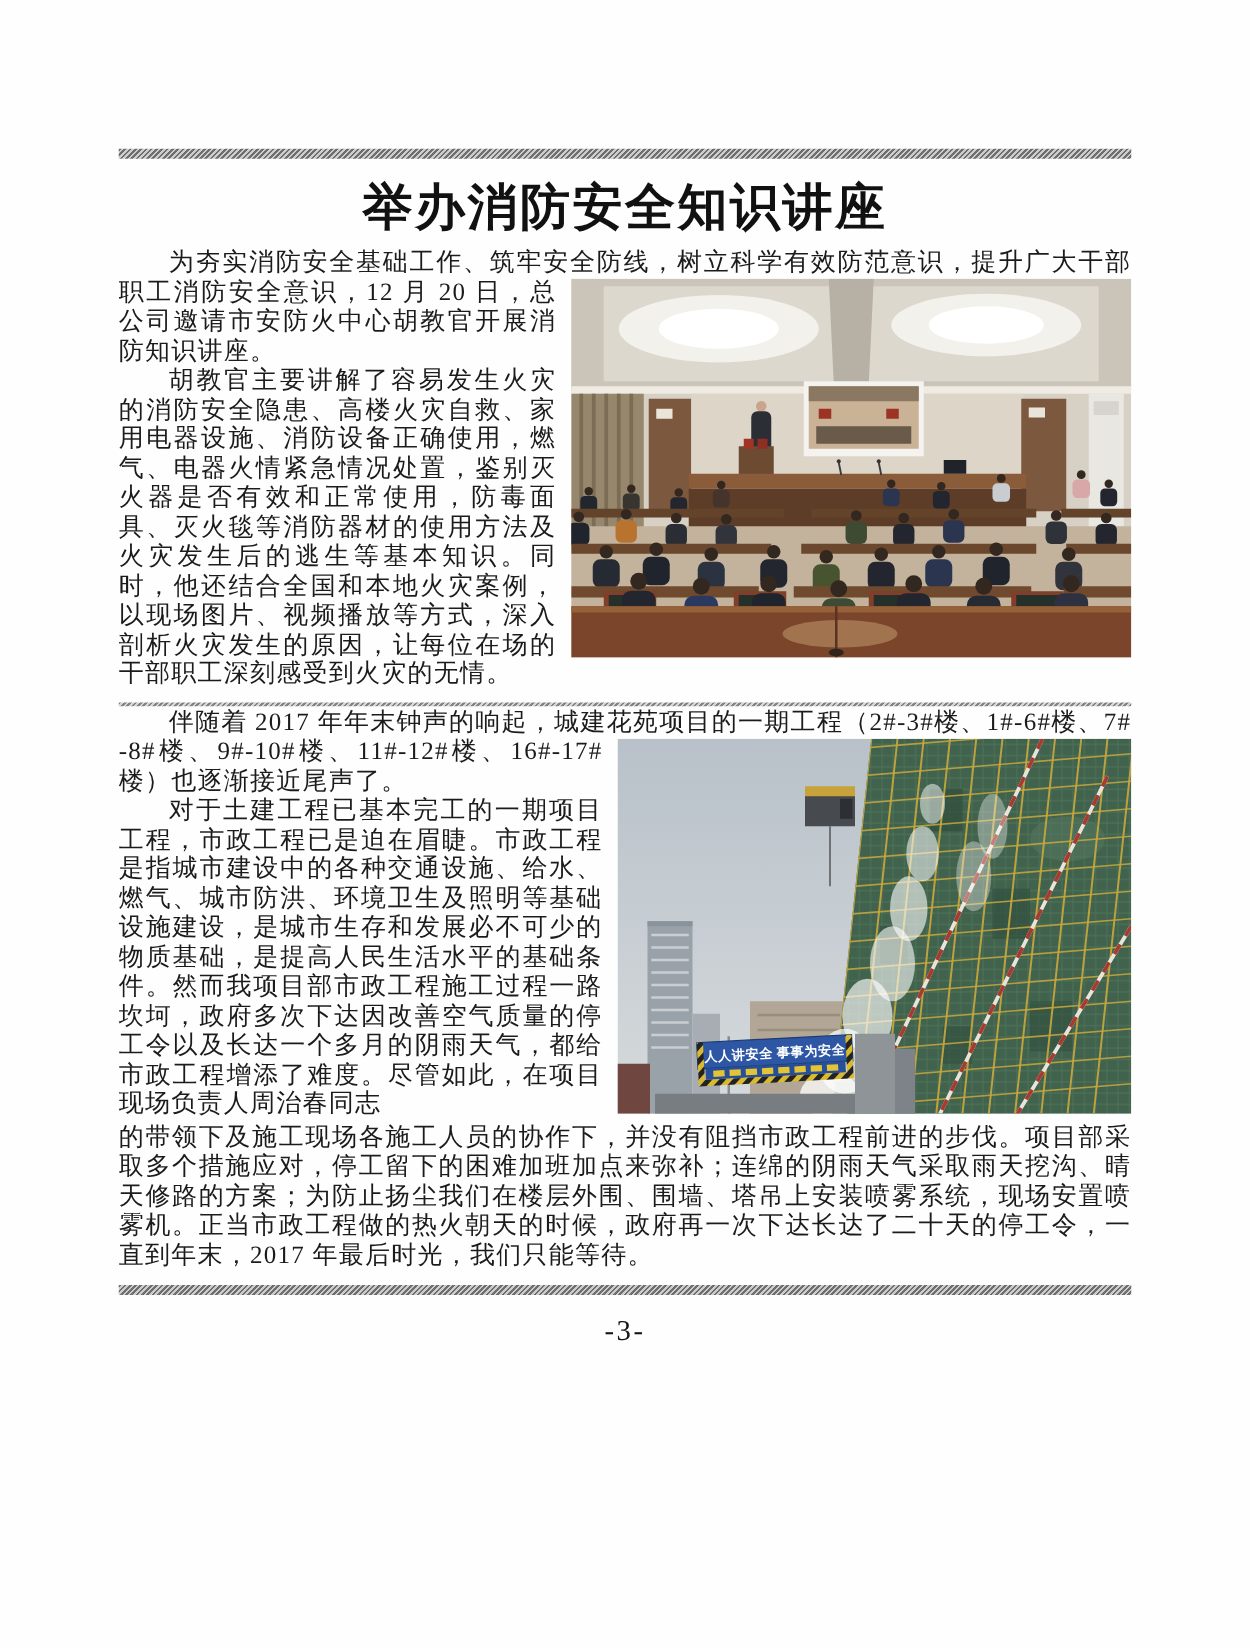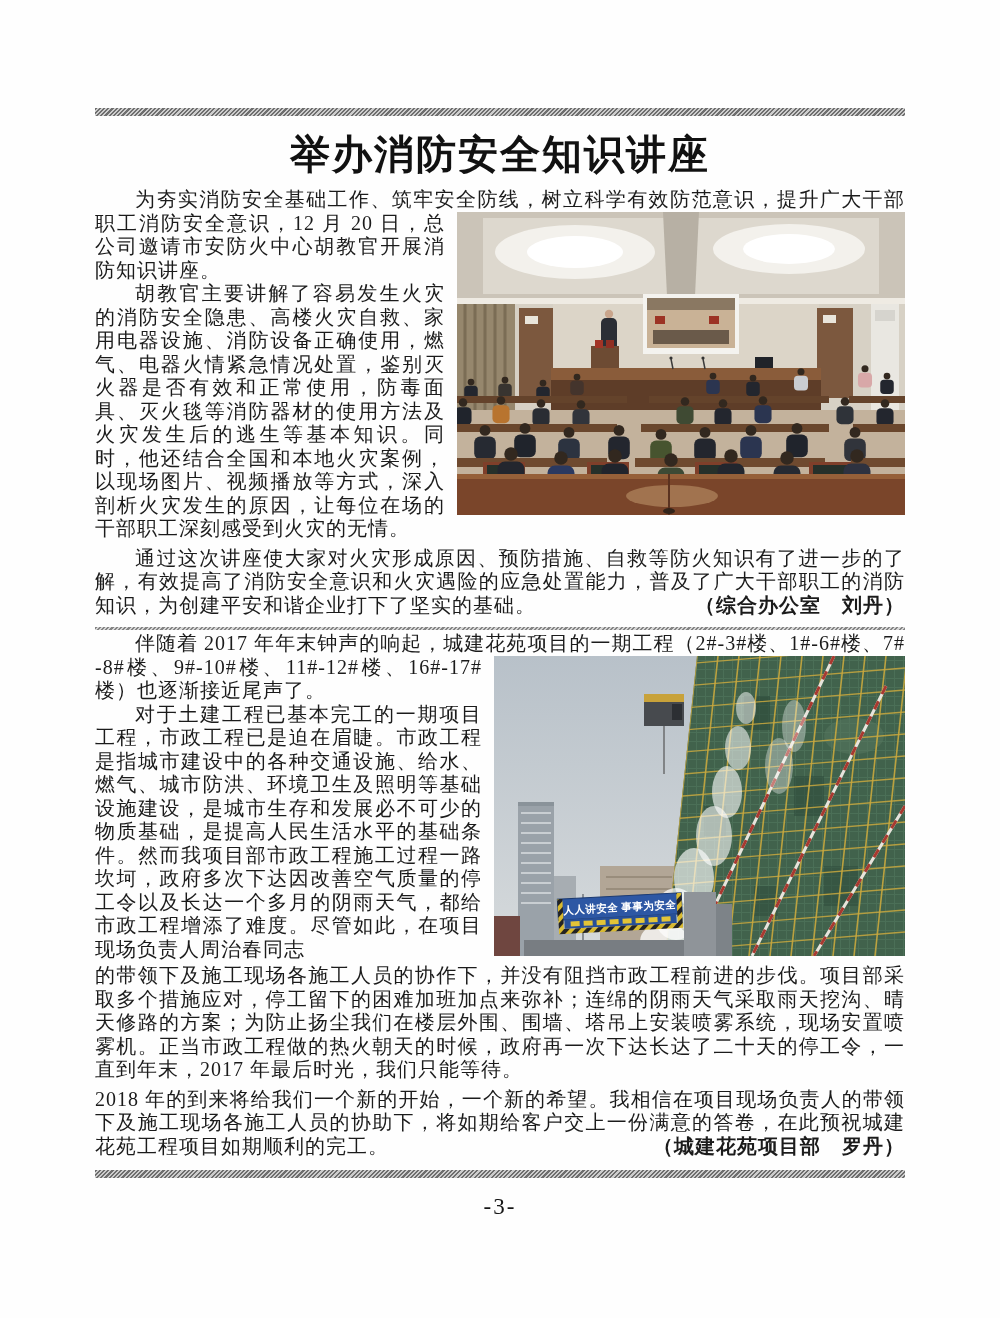--- a/index.html
+++ b/index.html
@@ -1,20 +1,20 @@
 <!DOCTYPE html>
 <html><head>
 <meta charset="utf-8">
 <style>
   html,body{margin:0;padding:0;background:#ffffff;}
   .canvas{
     position:relative;width:1000px;height:1318px;background:#fefefe;overflow:hidden;
     font-family:"Liberation Serif","DejaVu Serif",serif;color:#1b1b1b;
   }
-  .content{position:absolute;left:95px;top:0;width:810px;}
+  .content{position:absolute;left:95px;top:11px;width:810px;}
   .rule{width:100%;background-image:repeating-linear-gradient(135deg,#6e6e6e 0 1.5px,#cdcdcd 1.5px 3px);}
   .rule-top{margin-top:108px;height:8px;}
   .rule-mid{height:3px;margin:10px 0 2px;opacity:.85;}
   .rule-bottom{height:8px;margin-top:12px;}
   .article-title{
     text-align:center;font-size:40px;line-height:1.25;font-weight:700;
     letter-spacing:2px;margin:14px 0 8px;color:#111;
   }
   .body{font-size:20px;line-height:23.5px;text-align:justify;letter-spacing:1px;margin:0;word-break:break-all;}
   .indent{text-indent:2em;}
@@ -184,21 +184,20 @@
               <rect x="211" y="262" width="2" height="41" fill="#5a3220"></rect>
               <ellipse cx="212" cy="299" rx="6" ry="3" fill="#33241a"></ellipse>
             </g>
           </svg>
         </figure>
 
         <p class="body indent">为夯实消防安全基础工作、筑牢安全防线，树立科学有效防范意识，提升广大干部职工消防安全意识，12 月 20 日，总公司邀请市安防火中心胡教官开展消防知识讲座。</p>
         <p class="body indent">胡教官主要讲解了容易发生火灾的消防安全隐患、高楼火灾自救、家用电器设施、消防设备正确使用，燃气、电器火情紧急情况处置，鉴别灭火器是否有效和正常使用，防毒面具、灭火毯等消防器材的使用方法及火灾发生后的逃生等基本知识。同时，他还结合全国和本地火灾案例，以现场图片、视频播放等方式，深入剖析火灾发生的原因，让每位在场的干部职工深刻感受到火灾的无情。</p>
       </div>
 
-      <p class="body indent closing"><span>通过这次讲座使大家对火灾形成原因、预防措施、自救等防火知识有了进一步的了解，有效提高了消防安全意识和火灾遇险的应急处置能力，普及了广大干部职工的消防知识，为创建平安和谐企业打下了坚实的基础。</span><span class="attribution">（综合办公室　刘丹）</span></p>
     </section>
 
     <div class="rule rule-mid"></div>
 
     <section>
 
       <div class="flow">
         <div class="float-spacer"></div>
 
         <figure class="photo">
@@ -314,20 +313,19 @@
               <rect x="64" y="270" width="124" height="5" fill="url(#hz)"></rect>
             </g>
           </svg>
         </figure>
 
         <p class="body indent">伴随着 2017 年年末钟声的响起，城建花苑项目的一期工程（2#-3#楼、1#-6#楼、7#-8#楼、9#-10#楼、11#-12#楼、16#-17#楼）也逐渐接近尾声了。</p>
         <p class="body indent">对于土建工程已基本完工的一期项目工程，市政工程已是迫在眉睫。市政工程是指城市建设中的各种交通设施、给水、燃气、城市防洪、环境卫生及照明等基础设施建设，是城市生存和发展必不可少的物质基础，是提高人民生活水平的基础条件。然而我项目部市政工程施工过程一路坎坷，政府多次下达因改善空气质量的停工令以及长达一个多月的阴雨天气，都给市政工程增添了难度。尽管如此，在项目现场负责人周治春同志</p>
       </div>
 
       <p class="body cont">的带领下及施工现场各施工人员的协作下，并没有阻挡市政工程前进的步伐。项目部采取多个措施应对，停工留下的困难加班加点来弥补；连绵的阴雨天气采取雨天挖沟、晴天修路的方案；为防止扬尘我们在楼层外围、围墙、塔吊上安装喷雾系统，现场安置喷雾机。正当市政工程做的热火朝天的时候，政府再一次下达长达了二十天的停工令，一直到年末，2017 年最后时光，我们只能等待。</p>
-      <p class="body closing"><span>2018 年的到来将给我们一个新的开始，一个新的希望。我相信在项目现场负责人的带领下及施工现场各施工人员的协助下，将如期给客户交上一份满意的答卷，在此预祝城建花苑工程项目如期顺利的完工。</span><span class="attribution">（城建花苑项目部　罗丹）</span></p>
     </section>
 
     <div class="rule rule-bottom"></div>
     <div class="page-number">-3-</div>
 
   </div>
 </div>
 
 </body></html>

